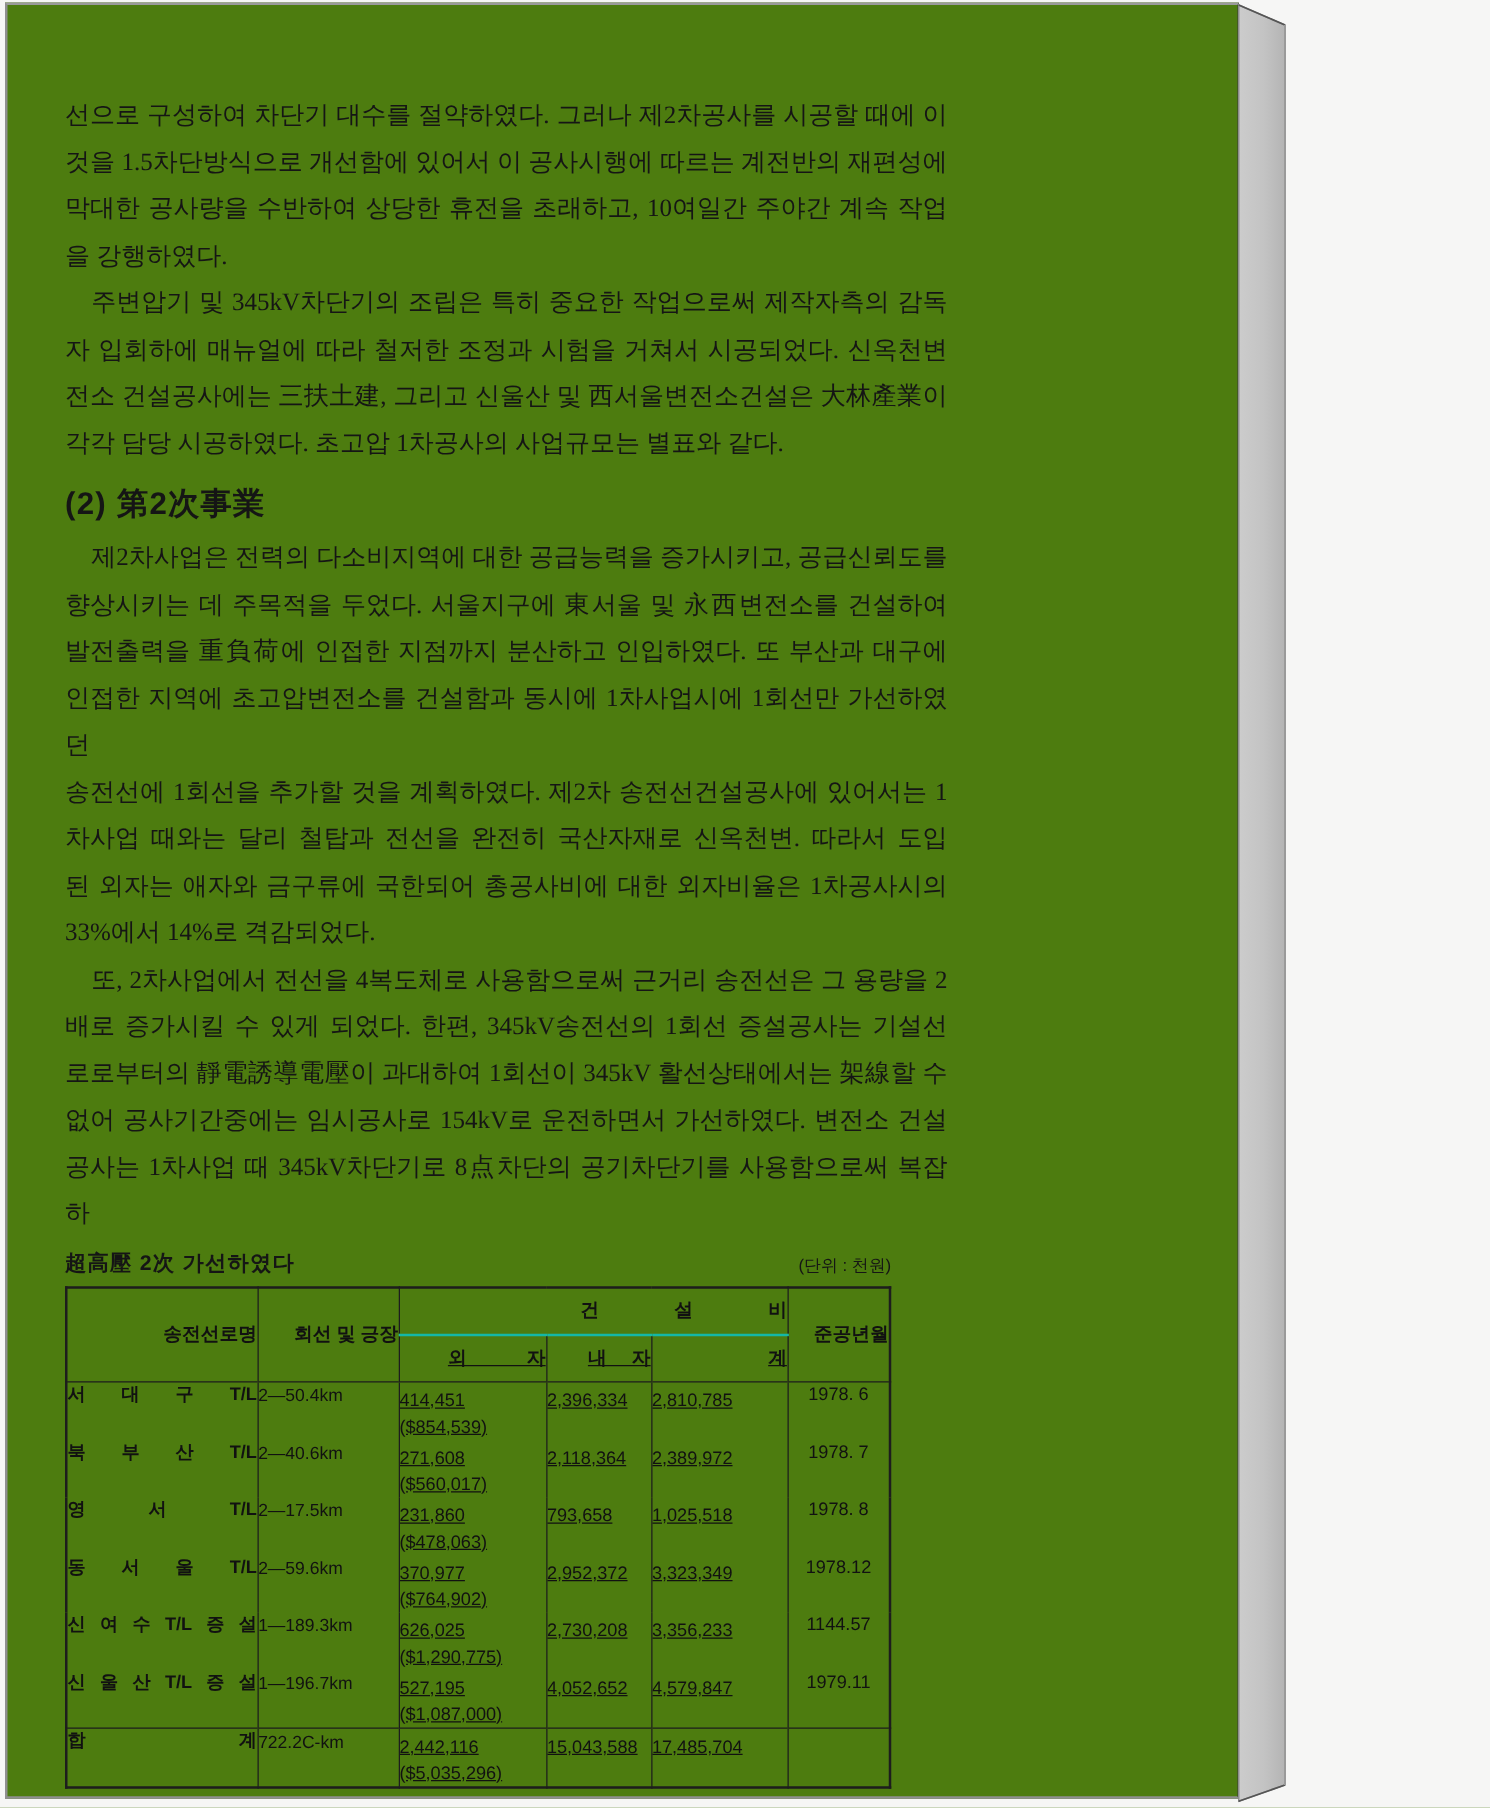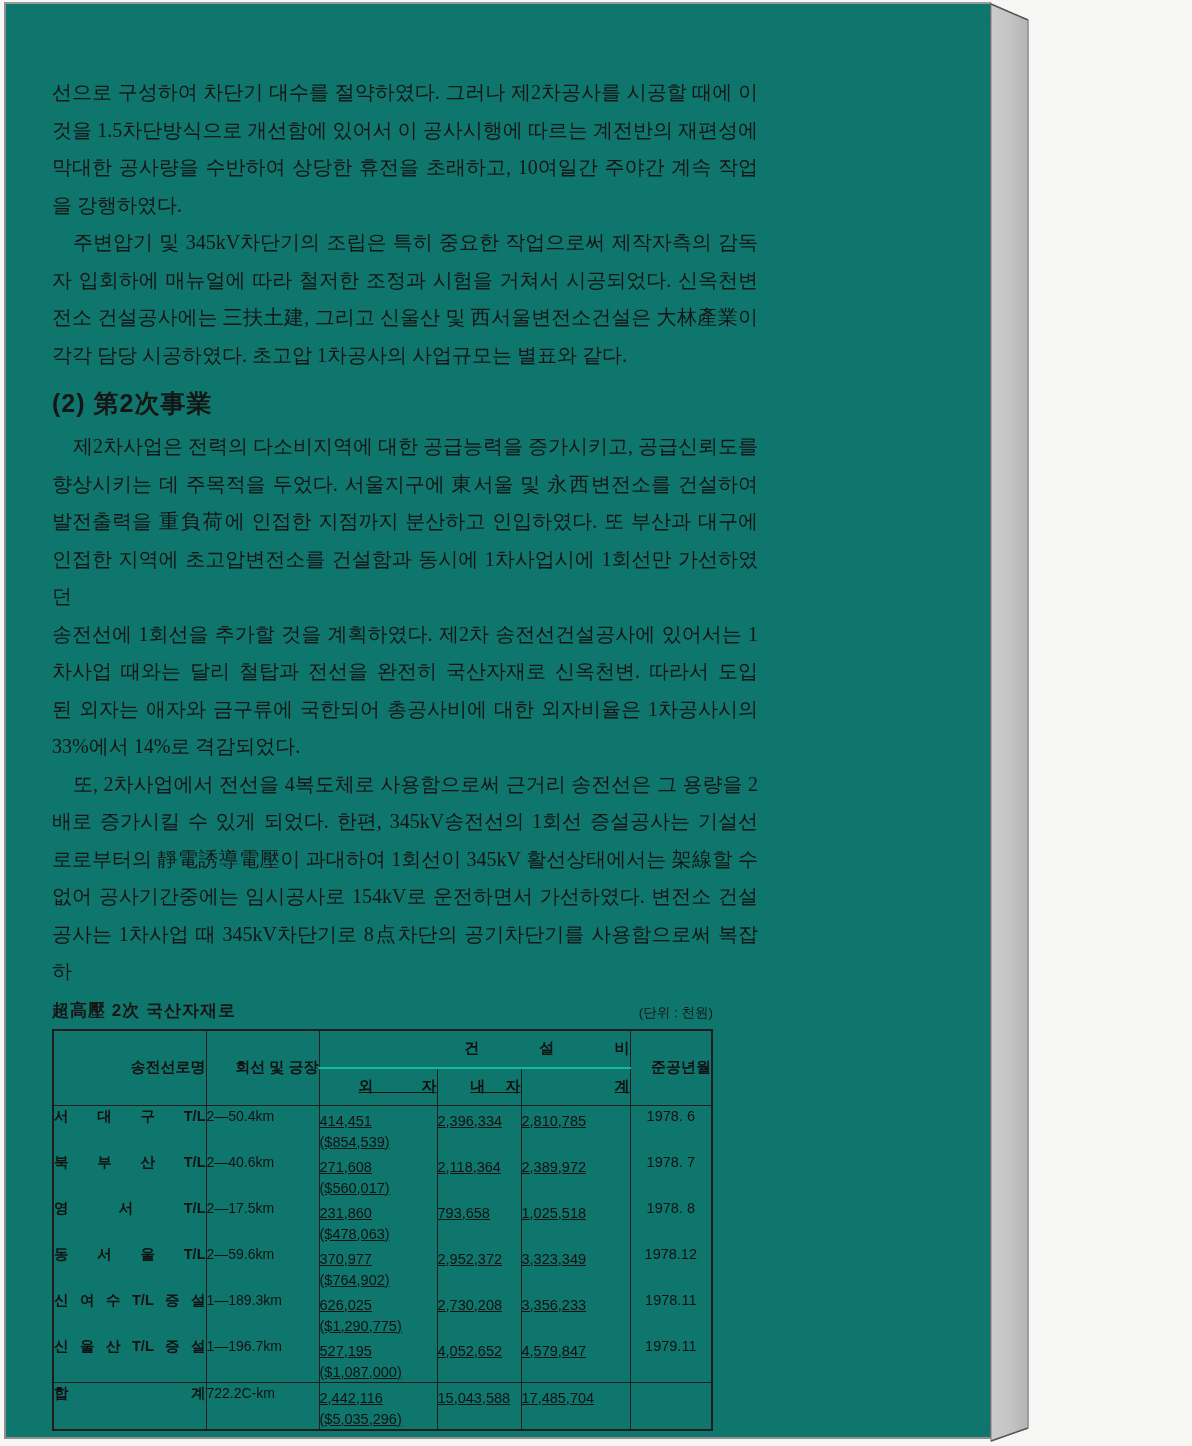--- a/index.html
+++ b/index.html
@@ -14,21 +14,21 @@
     height: 1446px;
     overflow: hidden;
   }
   
   .page {
     position: absolute;
     left: 4px;
     top: 2px;
     width: 987px;
     height: 1437px;
-    background: #0f766e;
+    background: #4d7c0f;
     border-left: 2px solid #8f8f8f;
     border-top: 2px solid #9a9a9a;
     border-bottom: 2px solid #8f8f8f;
     border-right: 1px solid #3a3a3a;
     box-sizing: border-box;
   }
   .edge-svg {
     position: absolute;
     left: 0;
     top: 0;
@@ -159,21 +159,21 @@
             <div class="line jl indent">또, 2차사업에서 전선을 4복도체로 사용함으로써 근거리 송전선은 그 용량을 2</div>
             <div class="line jl">배로 증가시킬 수 있게 되었다. 한편, 345kV송전선의 1회선 증설공사는 기설선</div>
             <div class="line jl">로로부터의 靜電誘導電壓이 과대하여 1회선이 345kV 활선상태에서는 架線할 수</div>
             <div class="line jl">없어 공사기간중에는 임시공사로 154kV로 운전하면서 가선하였다. 변전소 건설</div>
             <div class="line jl">공사는 1차사업 때 345kV차단기로 8点차단의 공기차단기를 사용함으로써 복잡하</div>
           </div>
         </div>
 
       <div class="table-block">
         <div class="table-caption">
-          <span class="table-title">超高壓 2次 국산자재로</span>
+          <span class="table-title">超高壓 2次 가선하였다</span>
           <span class="unit-note">(단위 : 천원)</span>
         </div>
 
         <table class="scale">
           <colgroup>
             <col style="width:153px">
             <col style="width:113px">
             <col style="width:118px">
             <col style="width:84px">
             <col style="width:109px">
@@ -259,21 +259,21 @@
                 <td class="c-money">
                   <div class="amt">626,025</div>
                   <div class="usd">($1,290,775)</div>
                 </td>
                 <td class="c-money">
                   <div class="amt">2,730,208</div>
                 </td>
                 <td class="c-money">
                   <div class="amt">3,356,233</div>
                 </td>
-                <td class="c-date">1978.11</td>
+                <td class="c-date">1144.57</td>
               </tr>
               <tr>
                 <td class="c-name">신 울 산 T/L 증 설</td>
                 <td class="c-spec">1—196.7km</td>
                 <td class="c-money">
                   <div class="amt">527,195</div>
                   <div class="usd">($1,087,000)</div>
                 </td>
                 <td class="c-money">
                   <div class="amt">4,052,652</div>

